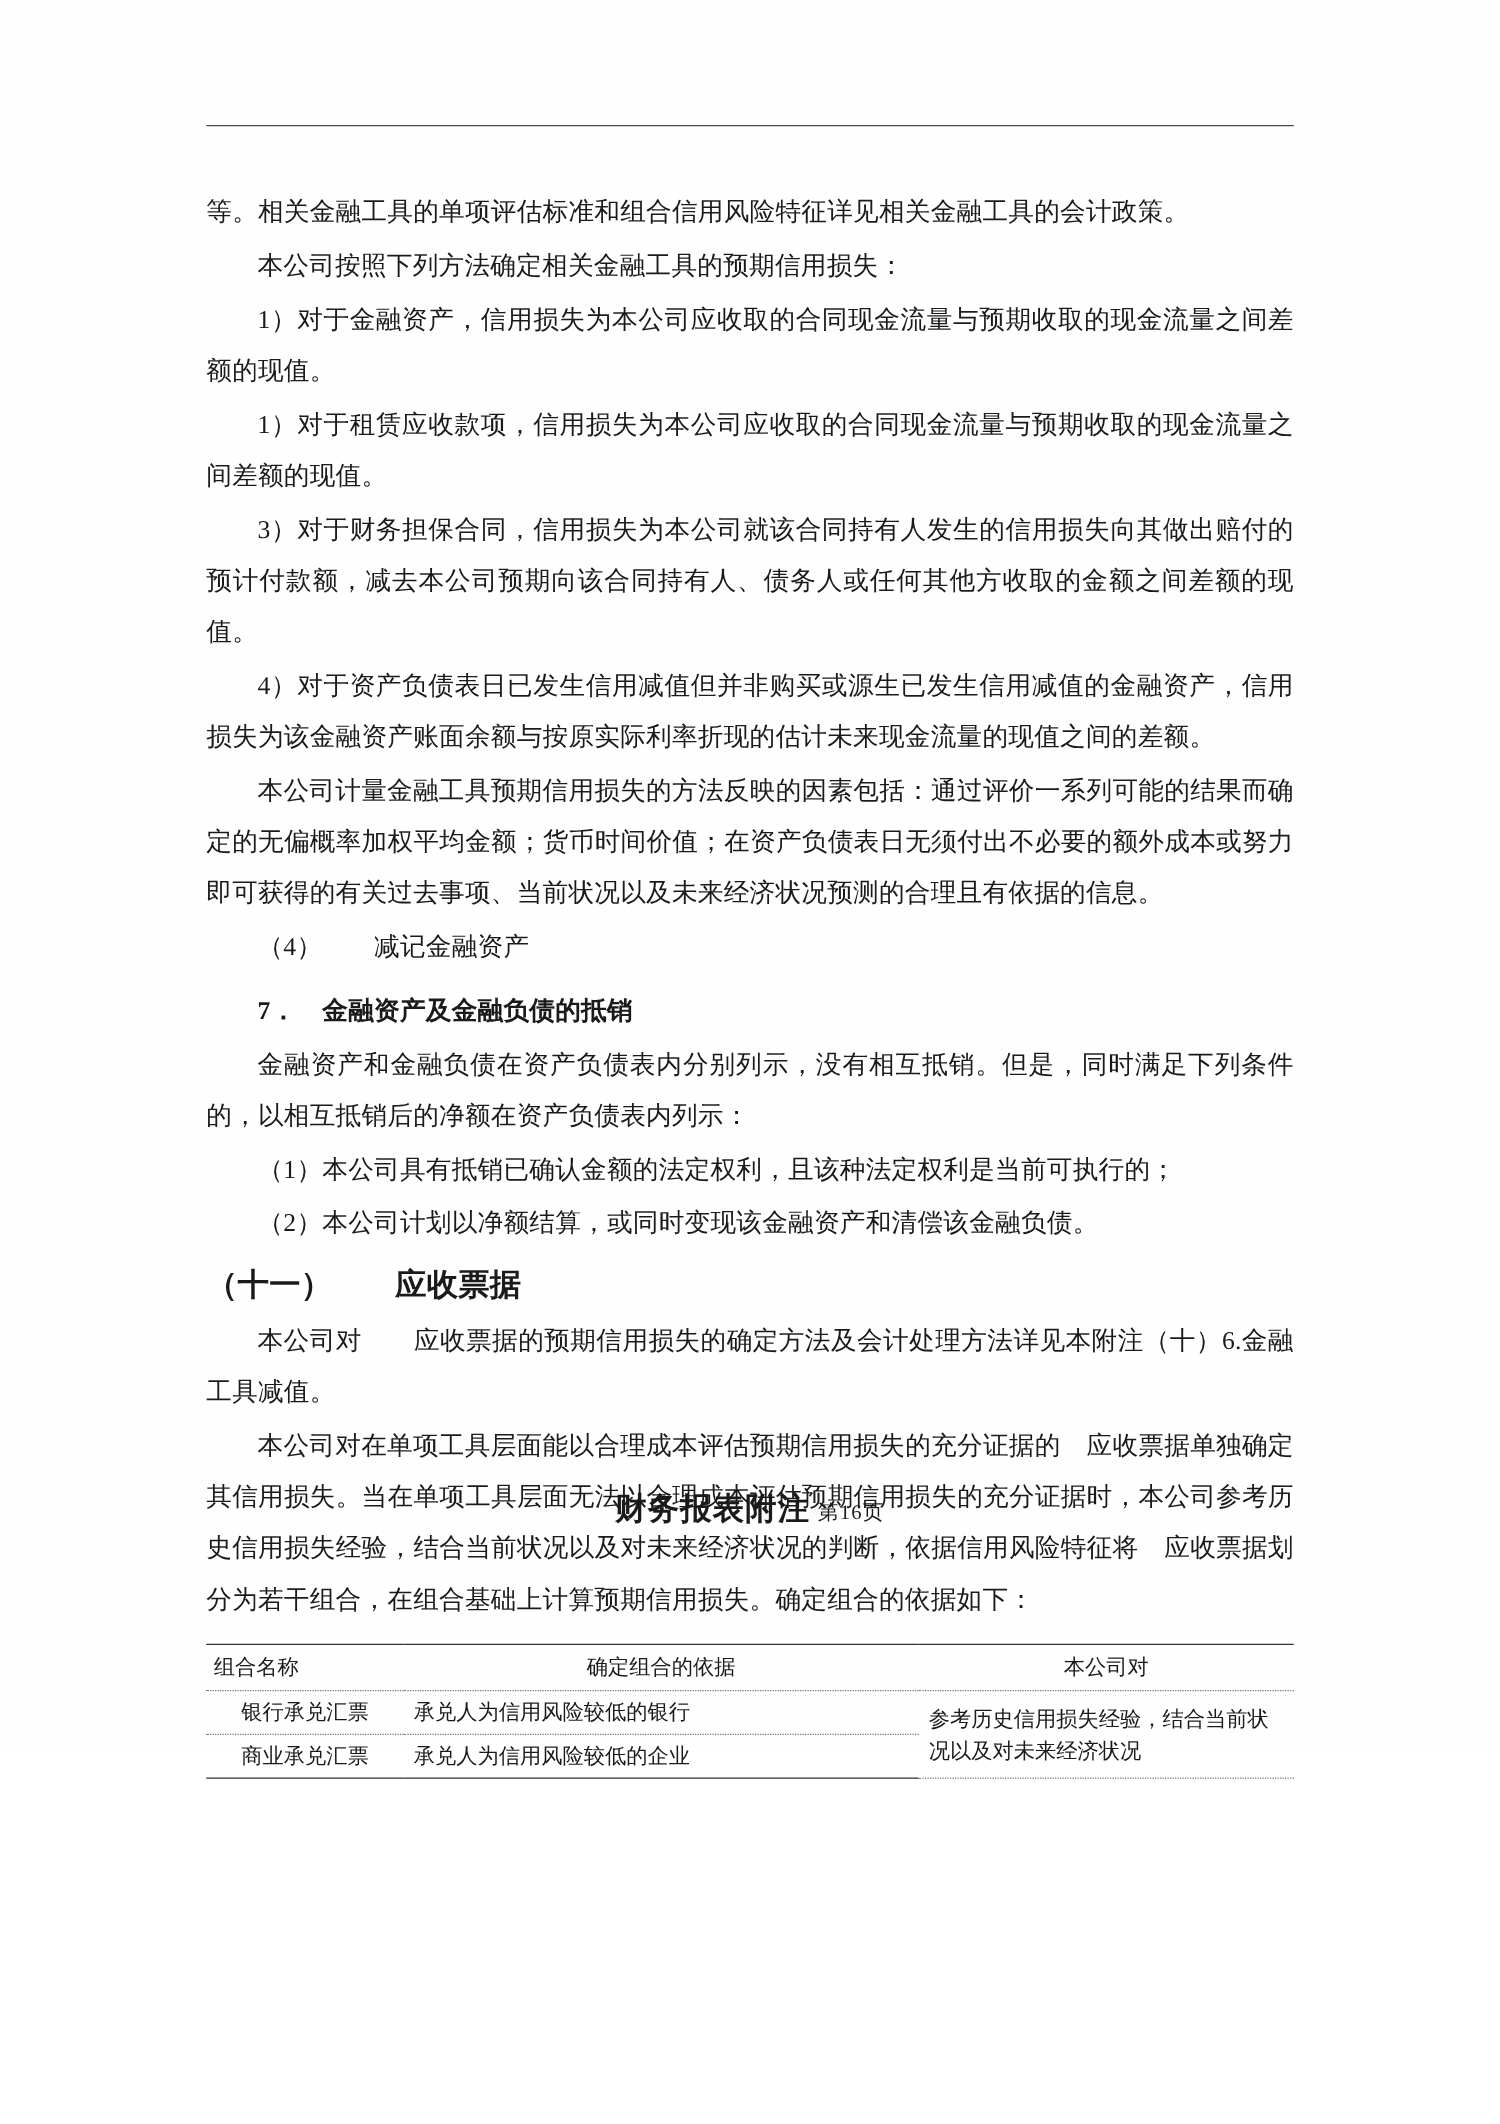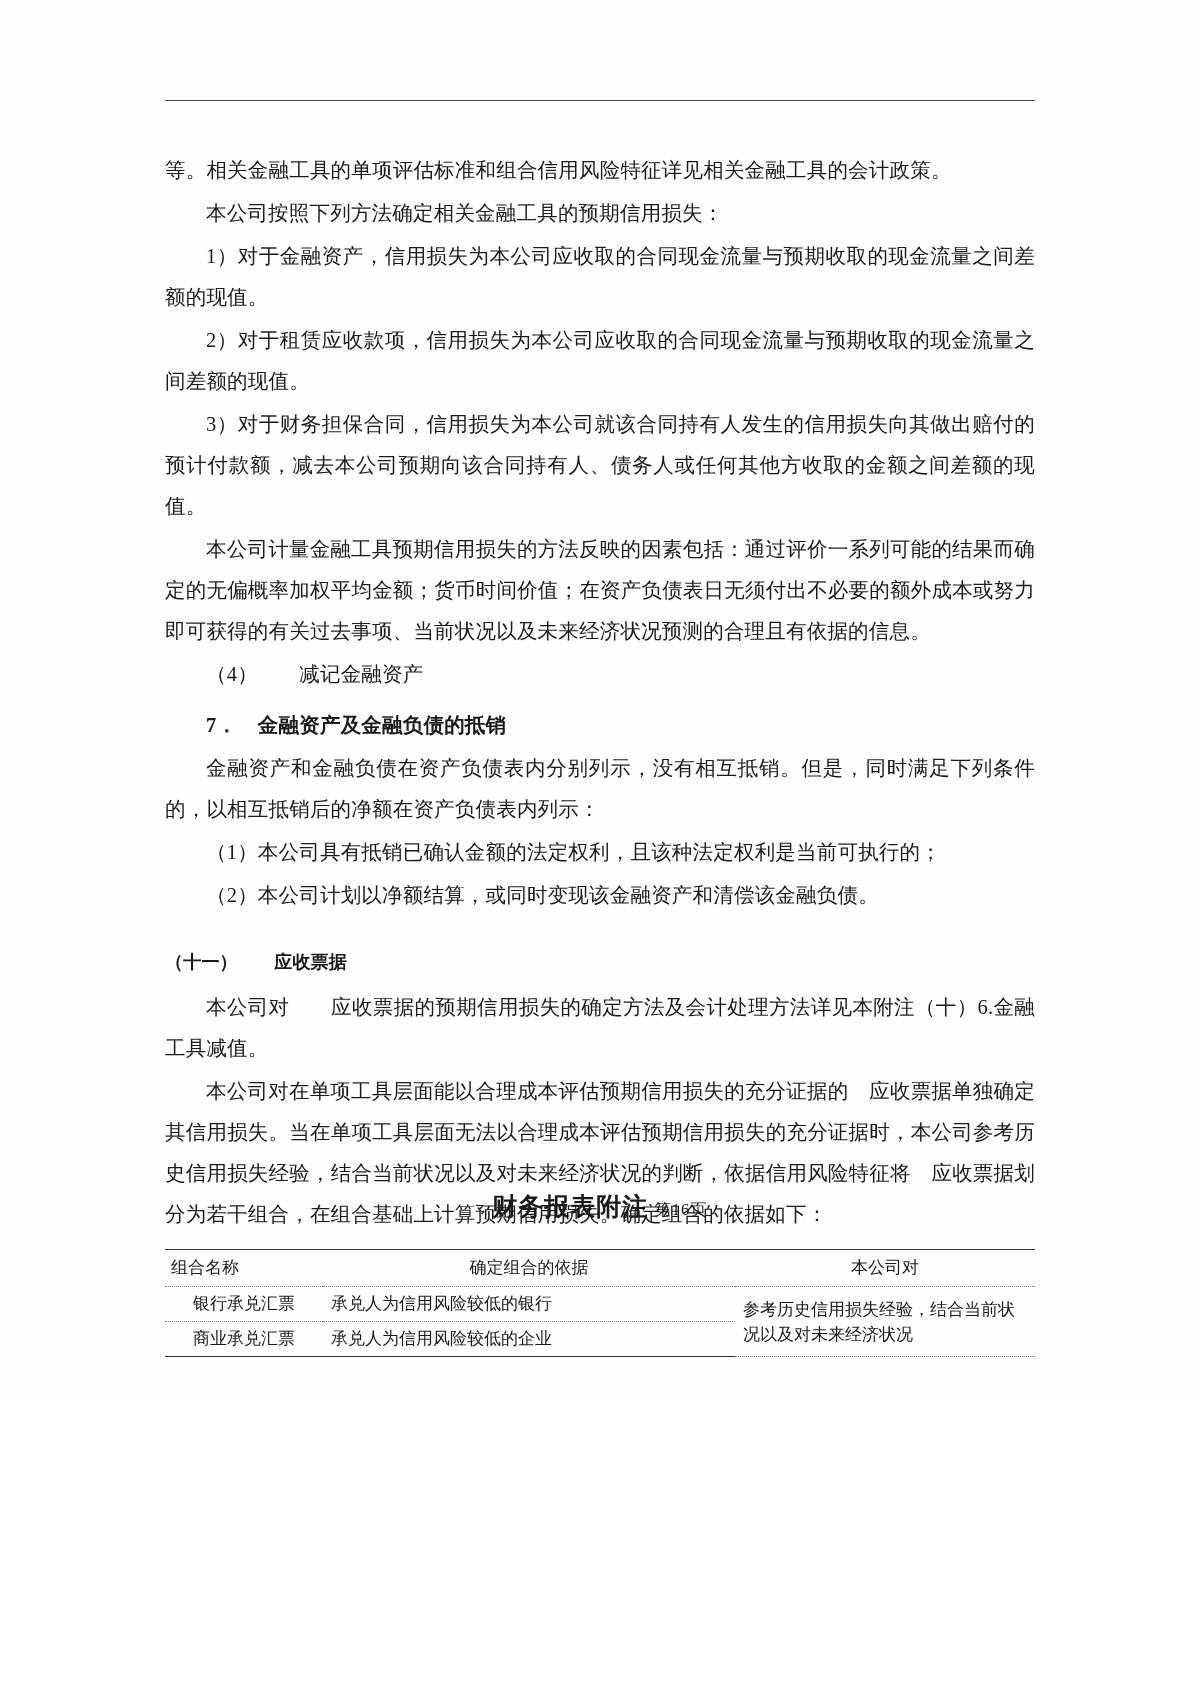--- a/index.html
+++ b/index.html
@@ -50,23 +50,23 @@
   }
   .heading-num {
     font-weight: bold;
     text-indent: 41px;
     margin-top: 10px;
     margin-bottom: 2px;
   }
   .heading-sec {
     font-weight: bold;
     text-indent: 0;
-    margin-top: 26px;
+    margin-top: 8px;
     margin-bottom: 4px;
-    font-size: 18px;
+    font-size: 25px;
   }
   .sub-label {
     text-indent: 41px;
   }
   table.combo {
     border-collapse: collapse;
     width: 100%;
     margin-top: 14px;
     font-size: 17px;
     line-height: 26px;
@@ -117,22 +117,23 @@
 
 <div class="page">
 
   <div class="header-rule"></div>
 
   <div class="content">
 
     <p class="noindent">等。相关金融工具的单项评估标准和组合信用风险特征详见相关金融工具的会计政策。</p>
     <p class="indent">本公司按照下列方法确定相关金融工具的预期信用损失：</p>
     <p class="indent">1）对于金融资产，信用损失为本公司应收取的合同现金流量与预期收取的现金流量之间差额的现值。</p>
-    <p class="indent">2）对于租赁应收款项，信用损失为本公司应收取的合同现金流量与预期收取的现金流量之间差额的现值。</p>
+    <p class="indent">1）对于租赁应收款项，信用损失为本公司应收取的合同现金流量与预期收取的现金流量之间差额的现值。</p>
     <p class="indent">3）对于财务担保合同，信用损失为本公司就该合同持有人发生的信用损失向其做出赔付的预计付款额，减去本公司预期向该合同持有人、债务人或任何其他方收取的金额之间差额的现值。</p>
+    <p class="indent">4）对于资产负债表日已发生信用减值但并非购买或源生已发生信用减值的金融资产，信用损失为该金融资产账面余额与按原实际利率折现的估计未来现金流量的现值之间的差额。</p>
     <p class="indent">本公司计量金融工具预期信用损失的方法反映的因素包括：通过评价一系列可能的结果而确定的无偏概率加权平均金额；货币时间价值；在资产负债表日无须付出不必要的额外成本或努力即可获得的有关过去事项、当前状况以及未来经济状况预测的合理且有依据的信息。</p>
     <p class="sub-label">（4）　　减记金融资产</p>
     <p class="heading-num">7．　金融资产及金融负债的抵销</p>
     <p class="indent">金融资产和金融负债在资产负债表内分别列示，没有相互抵销。但是，同时满足下列条件的，以相互抵销后的净额在资产负债表内列示：</p>
     <p class="indent">（1）本公司具有抵销已确认金额的法定权利，且该种法定权利是当前可执行的；</p>
     <p class="indent">（2）本公司计划以净额结算，或同时变现该金融资产和清偿该金融负债。</p>
     <p class="heading-sec">（十一）　　应收票据</p>
     <p class="indent">本公司对　　应收票据的预期信用损失的确定方法及会计处理方法详见本附注（十）6.金融工具减值。</p>
     <p class="indent">本公司对在单项工具层面能以合理成本评估预期信用损失的充分证据的　应收票据单独确定其信用损失。当在单项工具层面无法以合理成本评估预期信用损失的充分证据时，本公司参考历史信用损失经验，结合当前状况以及对未来经济状况的判断，依据信用风险特征将　应收票据划分为若干组合，在组合基础上计算预期信用损失。确定组合的依据如下：</p>
 

